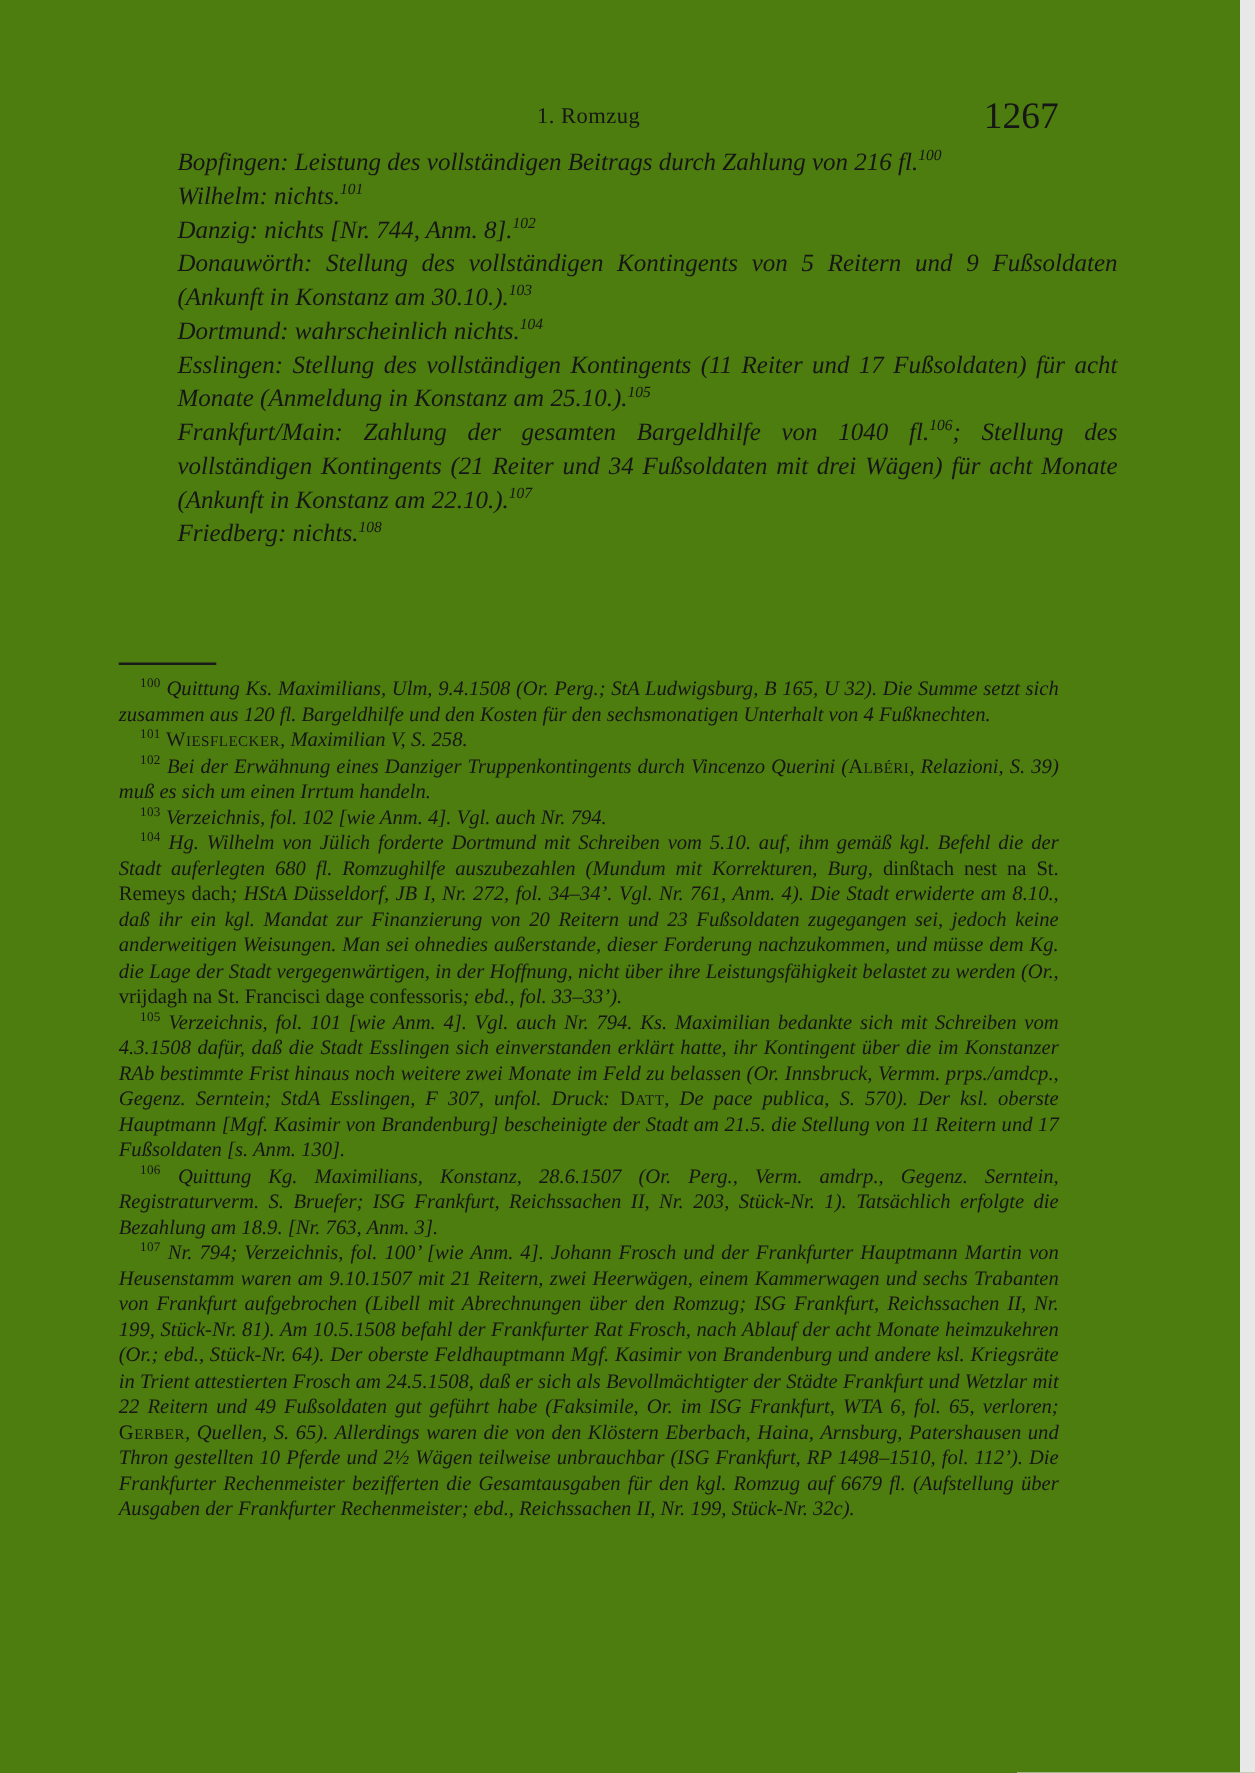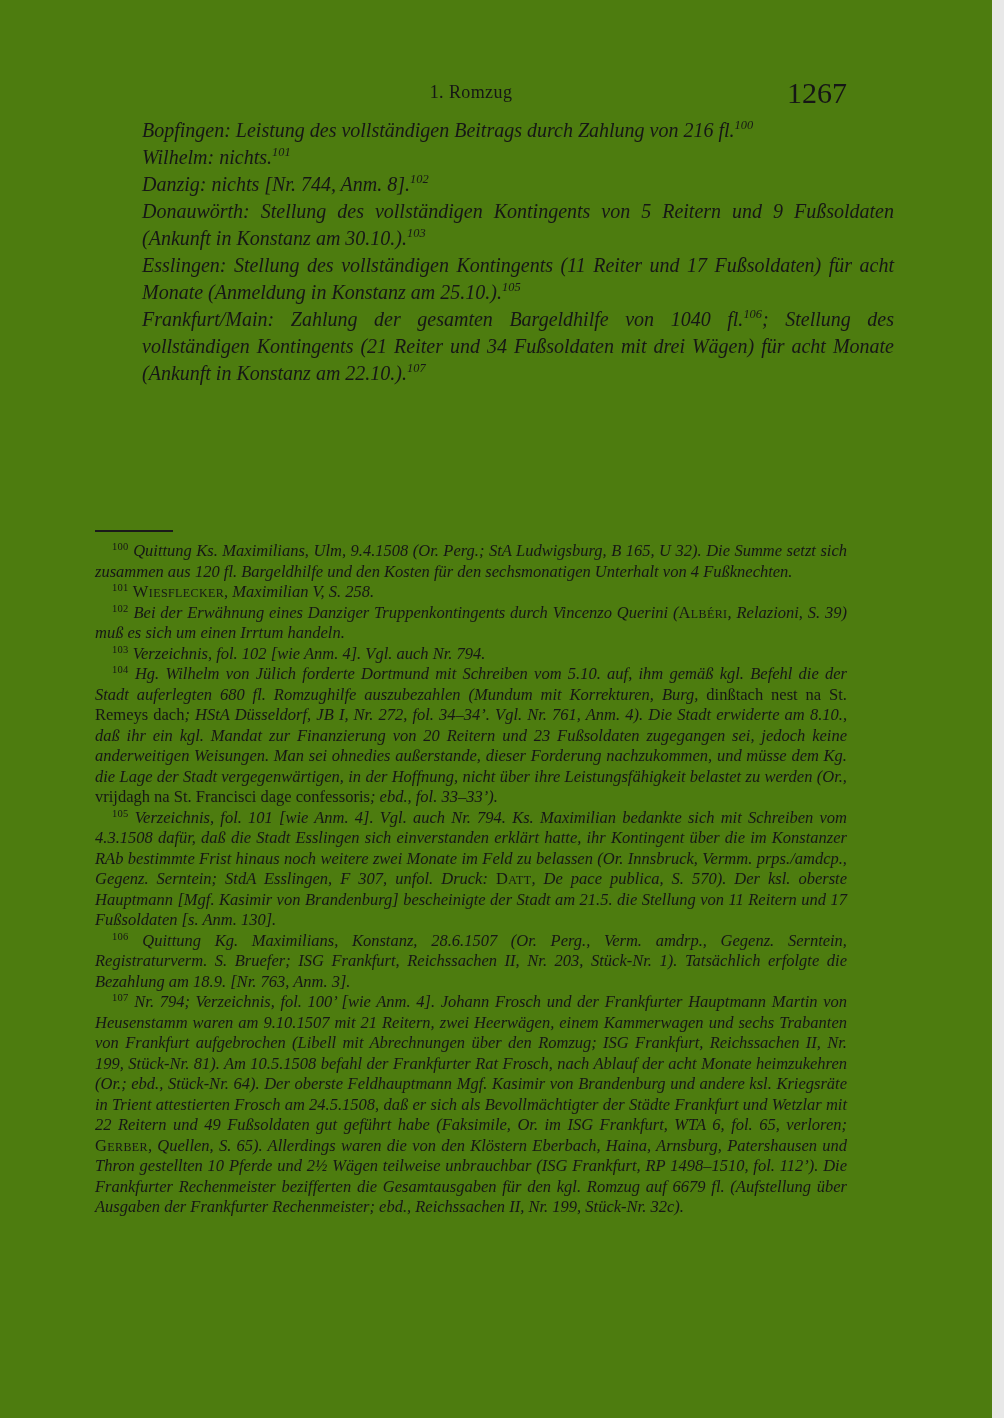--- a/index.html
+++ b/index.html
@@ -116,22 +116,24 @@
     <div class="running-header">
       <div class="running-head-title">1. Romzug</div>
       <div class="page-number">1267</div>
     </div>
 
     <div class="main-text">
       <p><span class="seg-it">Bopfingen: Leistung des vollständigen Beitrags durch Zahlung von 216 fl.</span><sup class="seg-sup">100</sup></p>
       <p><span class="seg-it">Wilhelm: nichts.</span><sup class="seg-sup">101</sup></p>
       <p><span class="seg-it">Danzig: nichts [Nr. 744, Anm. 8].</span><sup class="seg-sup">102</sup></p>
       <p><span class="seg-it">Donauwörth: Stellung des vollständigen Kontingents von 5 Reitern und 9 Fußsoldaten (Ankunft in Konstanz am 30.10.).</span><sup class="seg-sup">103</sup></p>
+      <p><span class="seg-it">Dortmund: wahrscheinlich nichts.</span><sup class="seg-sup">104</sup></p>
       <p><span class="seg-it">Esslingen: Stellung des vollständigen Kontingents (11 Reiter und 17 Fußsoldaten) für acht Monate (Anmeldung in Konstanz am 25.10.).</span><sup class="seg-sup">105</sup></p>
       <p><span class="seg-it">Frankfurt/Main: Zahlung der gesamten Bargeldhilfe von 1040 fl.</span><sup class="seg-sup">106</sup><span class="seg-it">; Stellung des vollständigen Kontingents (21 Reiter und 34 Fußsoldaten mit drei Wägen) für acht Monate (Ankunft in Konstanz am 22.10.).</span><sup class="seg-sup">107</sup></p>
+      <p><span class="seg-it">Friedberg: nichts.</span><sup class="seg-sup">108</sup></p>
     </div>
 
     <div class="footnote-area">
       <hr class="footnote-rule">
       <div class="footnotes">
         <p><sup class="fn-num">100</sup><span><span class="seg-it"> Quittung Ks. Maximilians, Ulm, 9.4.1508 (Or. Perg.; StA Ludwigsburg, B 165, U 32). Die Summe setzt sich zusammen aus 120 fl. Bargeldhilfe und den Kosten für den sechsmonatigen Unterhalt von 4 Fußknechten.</span></span></p>
         <p><sup class="fn-num">101</sup><span><span class="seg-it"> </span><span class="seg-sc">Wiesflecker</span><span class="seg-it">, Maximilian V, S. 258.</span></span></p>
         <p><sup class="fn-num">102</sup><span><span class="seg-it"> Bei der Erwähnung eines Danziger Truppenkontingents durch Vincenzo Querini (</span><span class="seg-sc">Albéri</span><span class="seg-it">, Relazioni, S. 39) muß es sich um einen Irrtum handeln.</span></span></p>
         <p><sup class="fn-num">103</sup><span><span class="seg-it"> Verzeichnis, fol. 102 [wie Anm. 4]. Vgl. auch Nr. 794.</span></span></p>
         <p><sup class="fn-num">104</sup><span><span class="seg-it"> Hg. Wilhelm von Jülich forderte Dortmund mit Schreiben vom 5.10. auf, ihm gemäß kgl. Befehl die der Stadt auferlegten 680 fl. Romzughilfe auszubezahlen (Mundum mit Korrekturen, Burg, </span><span class="seg-rm">dinßtach nest na St. Remeys dach</span><span class="seg-it">; HStA Düsseldorf, JB I, Nr. 272, fol. 34–34’. Vgl. Nr. 761, Anm. 4). Die Stadt erwiderte am 8.10., daß ihr ein kgl. Mandat zur Finanzierung von 20 Reitern und 23 Fußsoldaten zugegangen sei, jedoch keine anderweitigen Weisungen. Man sei ohnedies außerstande, dieser Forderung nachzukommen, und müsse dem Kg. die Lage der Stadt vergegenwärtigen, in der Hoffnung, nicht über ihre Leistungsfähigkeit belastet zu werden (Or., </span><span class="seg-rm">vrijdagh na St. Francisci dage confessoris</span><span class="seg-it">; ebd., fol. 33–33’).</span></span></p>

